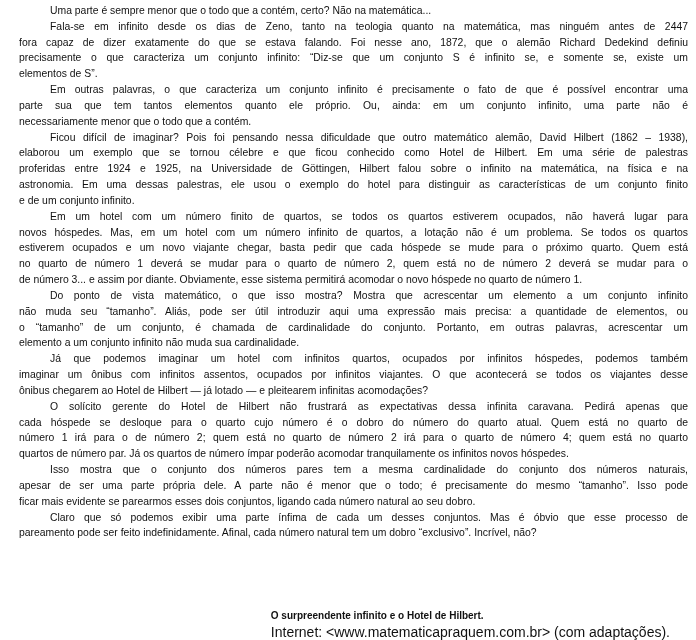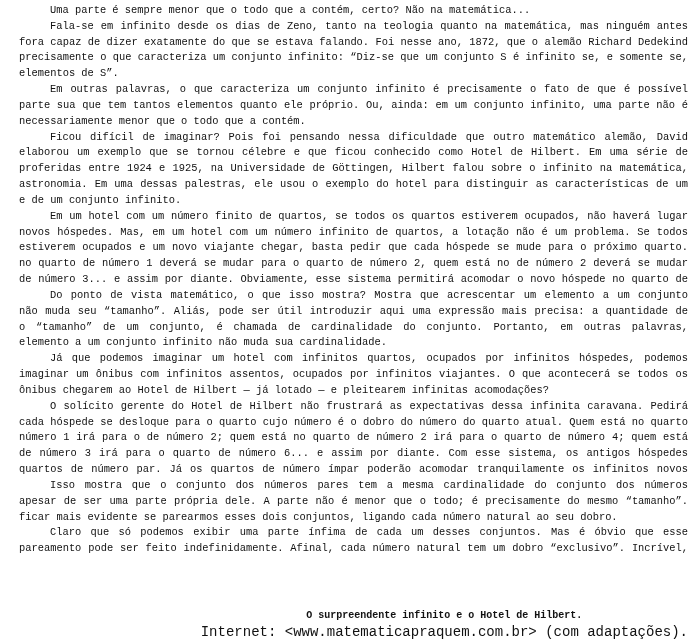--- a/index.html
+++ b/index.html
@@ -3,21 +3,21 @@
 <meta charset="utf-8">
 <style>
   * { margin: 0; padding: 0; box-sizing: border-box; }
   html, body { background: #ffffff; }
   .page {
     position: relative;
     width: 696px;
     height: 640px;
     background: #ffffff;
     color: #111111;
-    font-family: Liberation Mono, monospace;
+    font-family: Liberation Sans, sans-serif;
     overflow: hidden;
   }
   .text-block {
     position: absolute;
     top: 3px;
     left: 19px;
     right: 8px;
   }
   .line {
     position: relative;
@@ -25,23 +25,23 @@
     line-height: 15.83px;
     font-size: 10.4px;
     text-align: justify;
     text-align-last: justify;
     overflow: hidden;
   }
   .line.end { text-align-last: auto; }
   .line.ind { text-indent: 31px; }
   .footer {
     position: absolute;
-    right: 8px;
+    right: 26px;
     top: 608px;
-    text-align: center;
+    text-align: left;
   }
   .footer-title {
     font-weight: bold;
     font-size: 10px;
     line-height: 16px;
     color: #111111;
   }
   .footer-source {
     font-size: 14px;
     line-height: 16px;
@@ -74,21 +74,20 @@
       <div class="line ind"><span class="ltext">Do ponto de vista matemático, o que isso mostra? Mostra que acrescentar um elemento a um conjunto infinito</span></div>
       <div class="line"><span class="ltext">não muda seu “tamanho”. Aliás, pode ser útil introduzir aqui uma expressão mais precisa: a quantidade de elementos, ou</span></div>
       <div class="line"><span class="ltext">o “tamanho” de um conjunto, é chamada de cardinalidade do conjunto. Portanto, em outras palavras, acrescentar um</span></div>
       <div class="line end"><span class="ltext">elemento a um conjunto infinito não muda sua cardinalidade.</span></div>
       <div class="line ind"><span class="ltext">Já que podemos imaginar um hotel com infinitos quartos, ocupados por infinitos hóspedes, podemos também</span></div>
       <div class="line"><span class="ltext">imaginar um ônibus com infinitos assentos, ocupados por infinitos viajantes. O que acontecerá se todos os viajantes desse</span></div>
       <div class="line end"><span class="ltext">ônibus chegarem ao Hotel de Hilbert — já lotado — e pleitearem infinitas acomodações?</span></div>
       <div class="line ind"><span class="ltext">O solícito gerente do Hotel de Hilbert não frustrará as expectativas dessa infinita caravana. Pedirá apenas que</span></div>
       <div class="line"><span class="ltext">cada hóspede se desloque para o quarto cujo número é o dobro do número do quarto atual. Quem está no quarto de</span></div>
       <div class="line"><span class="ltext">número 1 irá para o de número 2; quem está no quarto de número 2 irá para o quarto de número 4; quem está no quarto</span></div>
-      <div class="line"><span class="ltext">de número 3 irá para o quarto de número 6... e assim por diante. Com esse sistema, os antigos hóspedes ocuparão os</span></div>
       <div class="line end"><span class="ltext">quartos de número par. Já os quartos de número ímpar poderão acomodar tranquilamente os infinitos novos hóspedes.</span></div>
       <div class="line ind"><span class="ltext">Isso mostra que o conjunto dos números pares tem a mesma cardinalidade do conjunto dos números naturais,</span></div>
       <div class="line"><span class="ltext">apesar de ser uma parte própria dele. A parte não é menor que o todo; é precisamente do mesmo “tamanho”. Isso pode</span></div>
       <div class="line end"><span class="ltext">ficar mais evidente se parearmos esses dois conjuntos, ligando cada número natural ao seu dobro.</span></div>
       <div class="line ind"><span class="ltext">Claro que só podemos exibir uma parte ínfima de cada um desses conjuntos. Mas é óbvio que esse processo de</span></div>
       <div class="line end"><span class="ltext">pareamento pode ser feito indefinidamente. Afinal, cada número natural tem um dobro “exclusivo”. Incrível, não?</span></div>
     </div>
   <div class="footer">
     <div class="footer-title">O surpreendente infinito e o Hotel de Hilbert.</div>
     <div class="footer-source">Internet: &lt;www.matematicapraquem.com.br&gt; (com adaptações).</div>

